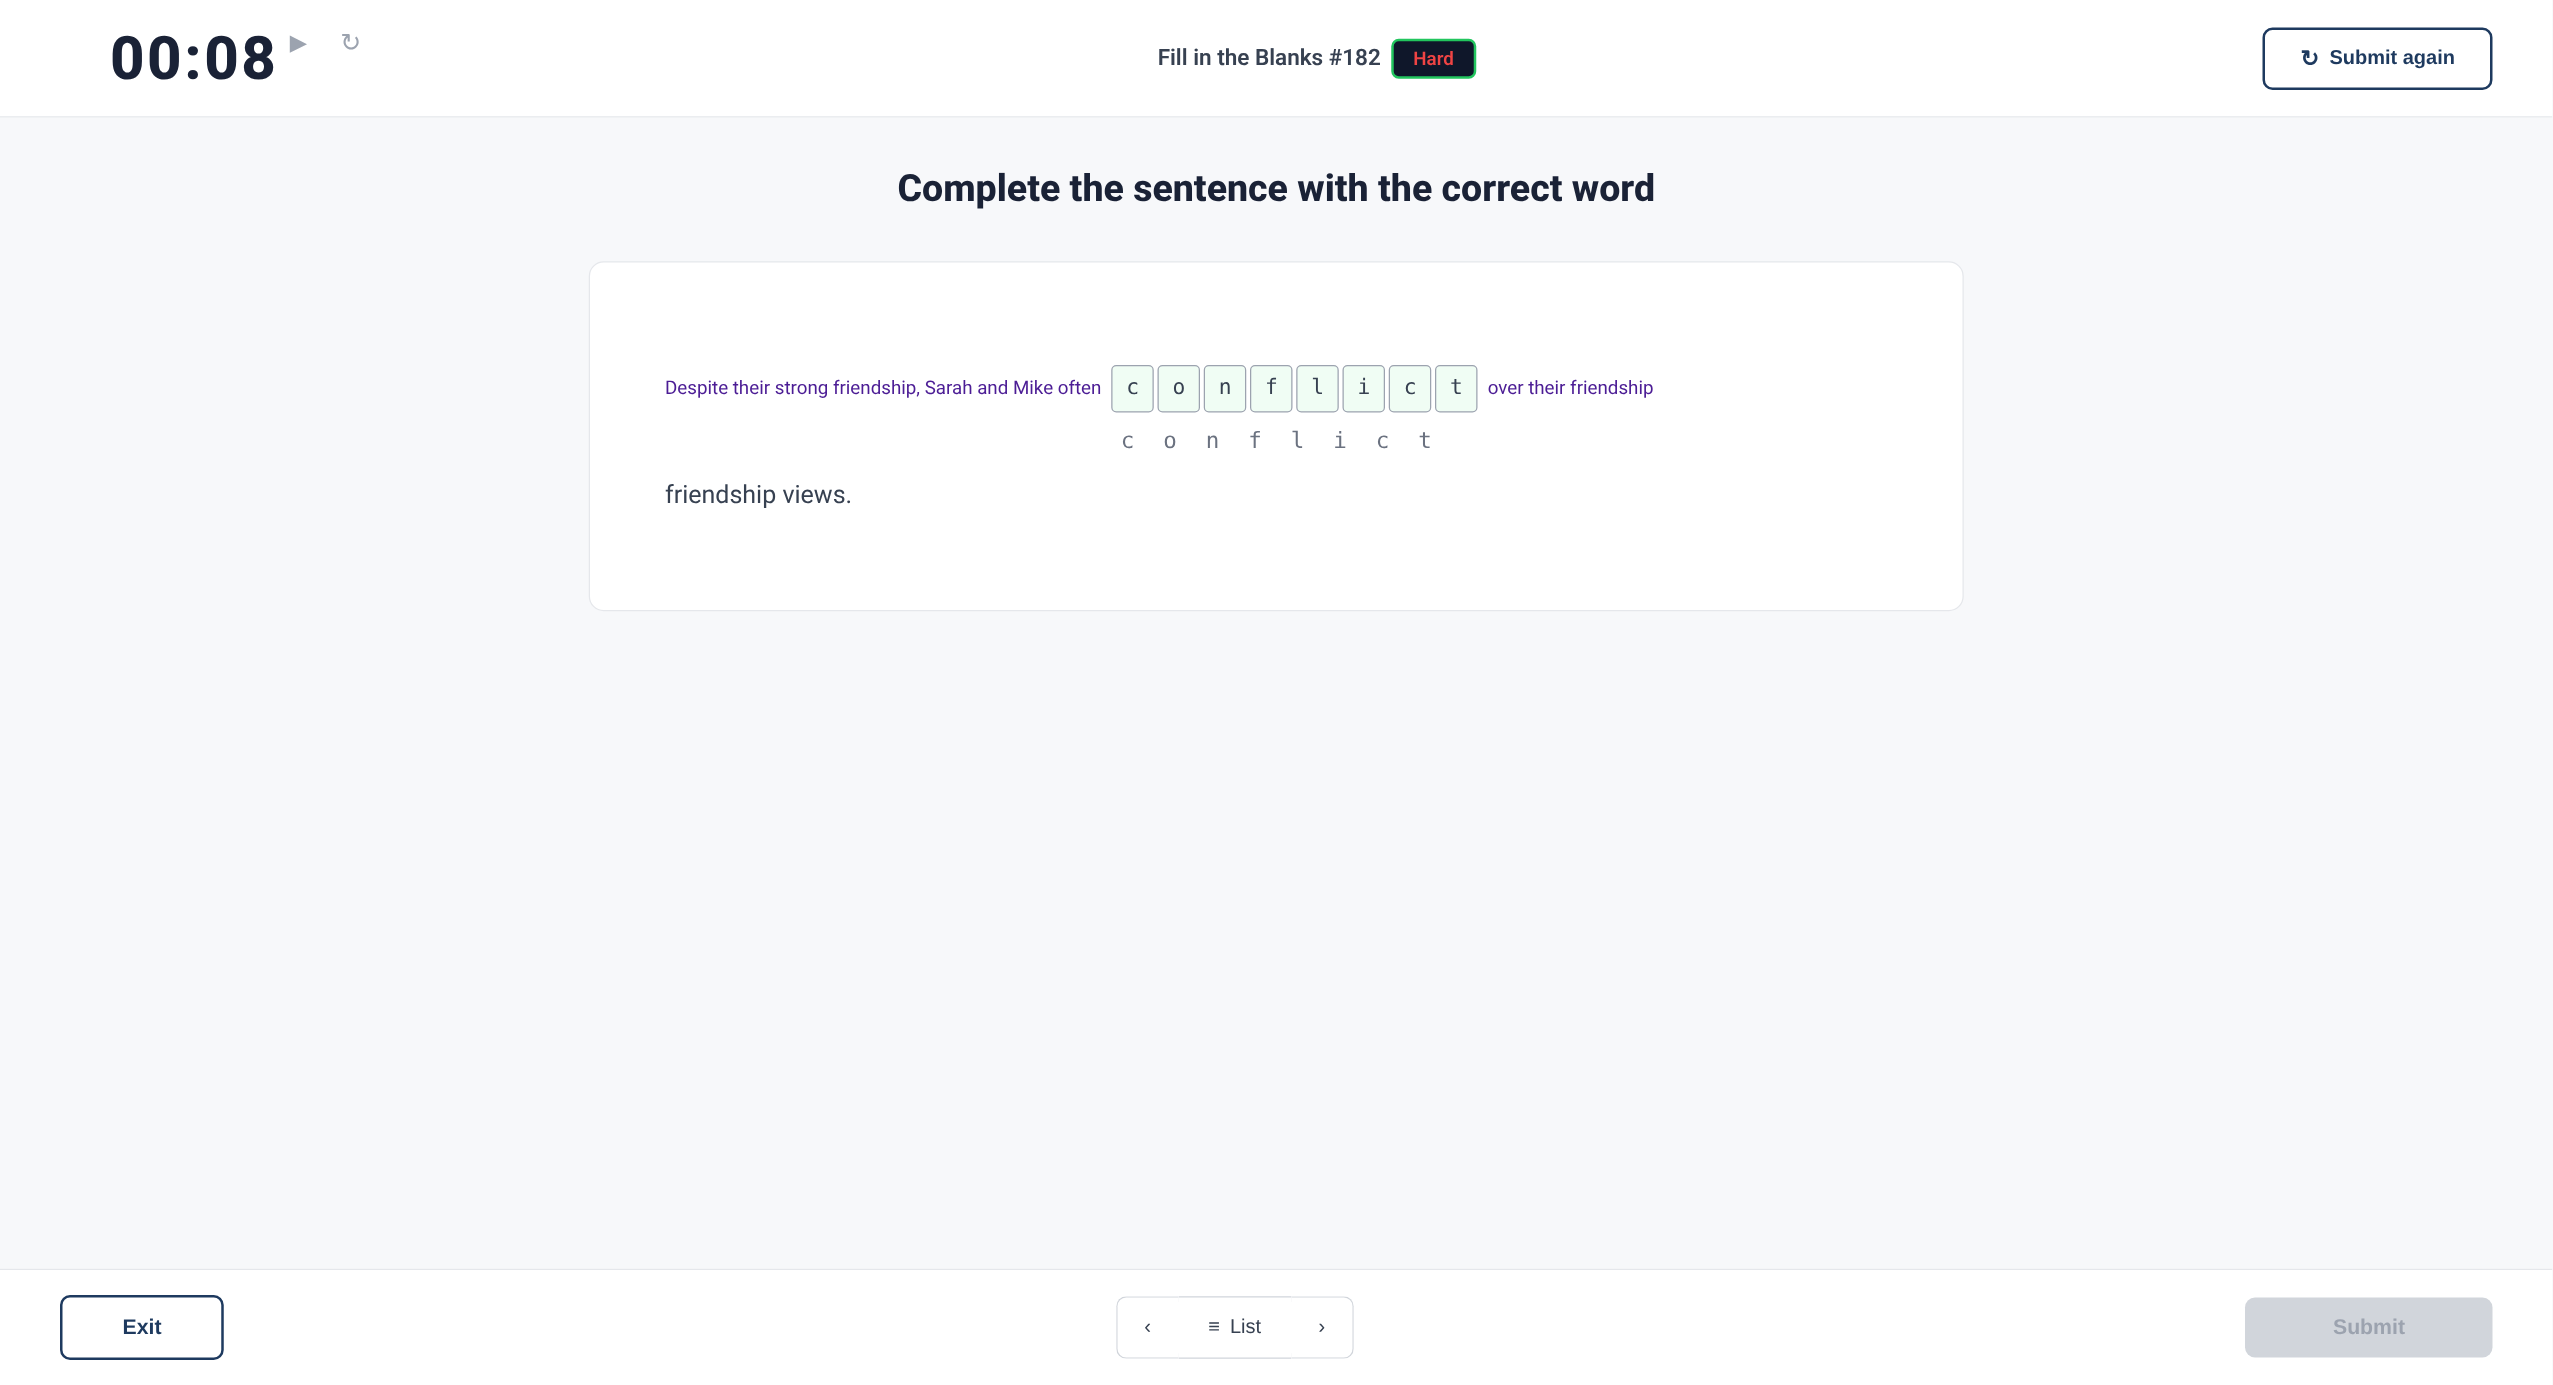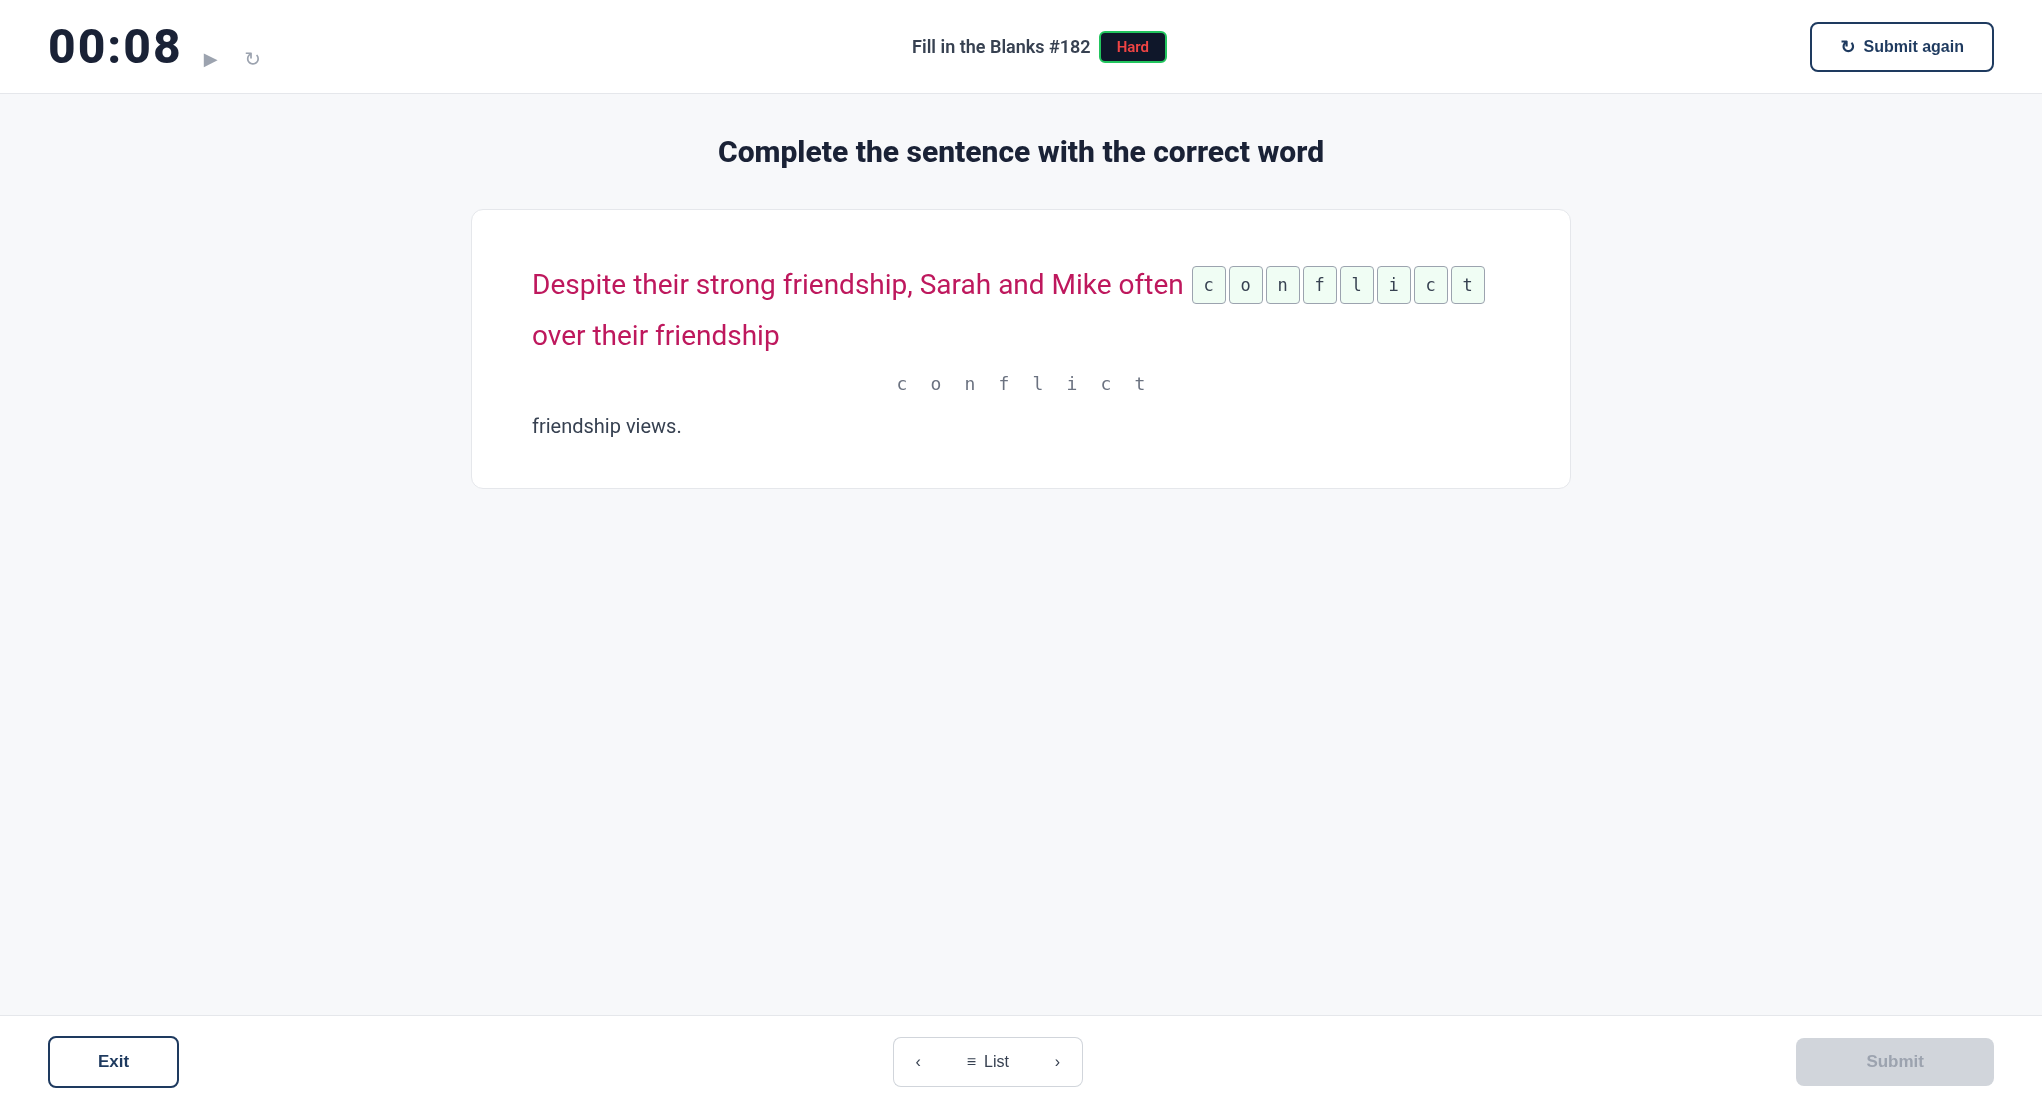--- a/index.html
+++ b/index.html
@@ -17,22 +17,22 @@
       align-items: center;
       justify-content: space-between;
       padding: 18px 48px;
       background: #fff;
       border-bottom: 1px solid #e5e7eb;
       min-height: 90px;
     }
 
     .timer-section {
       display: flex;
-      align-items: flex-end;
-      gap: 12px;
+      align-items: flex-start;
+      margin-left: 40px;
     }
 
     .timer-display {
       font-size: 48px;
       font-weight: 800;
       color: #1a2236;
       letter-spacing: 2px;
     }
 
     .timer-controls {
@@ -125,22 +125,22 @@
       display: flex;
       align-items: center;
       flex-wrap: wrap;
       gap: 0;
       font-size: 20px;
       color: #374151;
       line-height: 1.8;
     }
 
     .sentence-text {
-      font-size: 28px;
-      color: #be185d;
+      font-size: 15px;
+      color: #4c1d95;
     }
 
     .word-boxes {
       display: inline-flex;
       gap: 3px;
       margin: 0 8px;
       align-items: center;
     }
 
     .letter-box {

